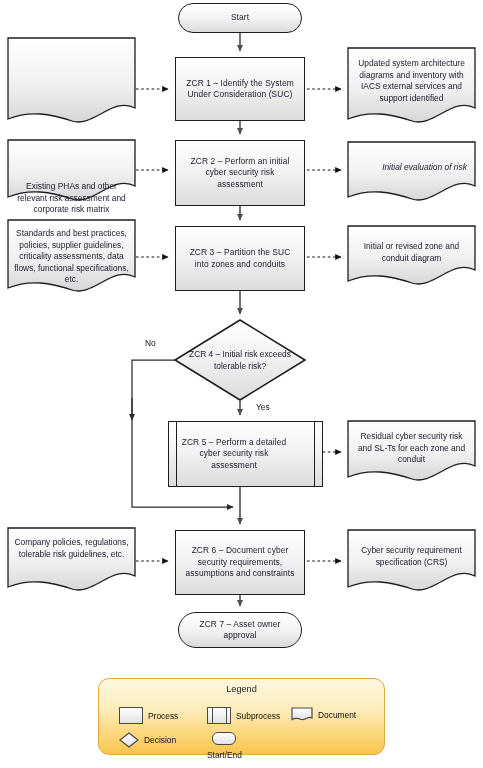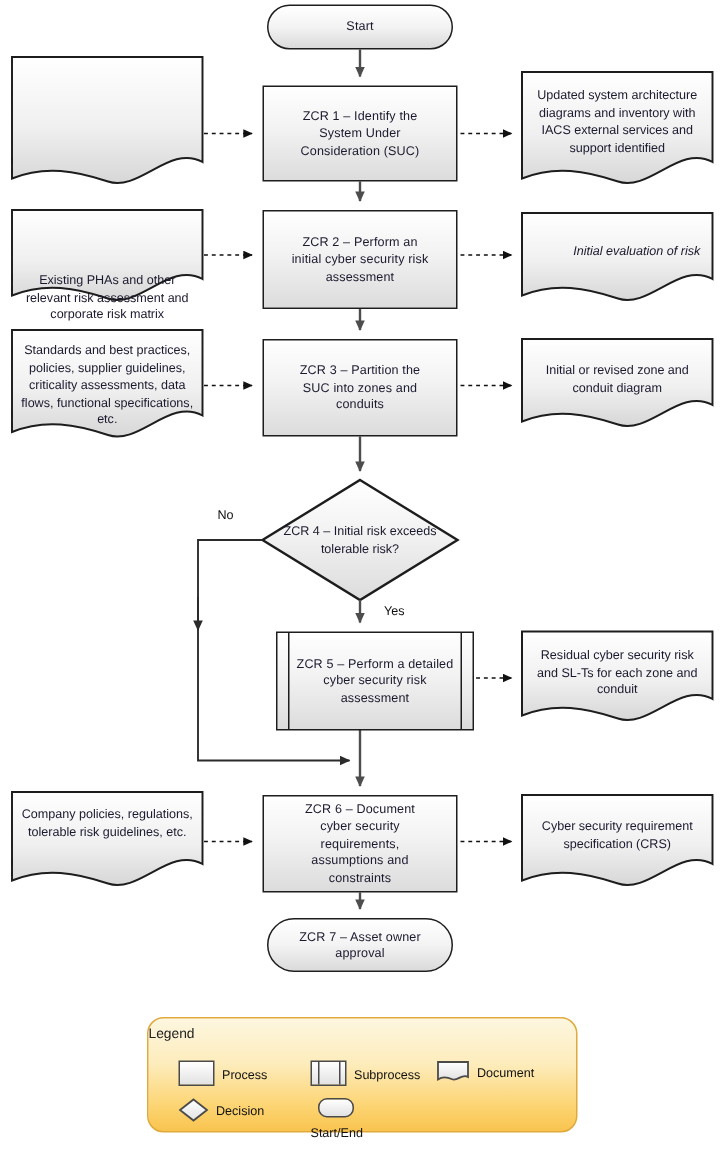--- a/index.html
+++ b/index.html
@@ -8,21 +8,21 @@
     background:#ffffff;
     font-family:"Liberation Sans","DejaVu Sans",sans-serif;
     color:#1a1a2e;
     overflow:hidden;
   }
   #canvas{position:absolute;left:0;top:0;width:483px;height:768px;}
   svg.layer{position:absolute;left:0;top:0;width:483px;height:768px;pointer-events:none;}
 
   .node{position:absolute;box-sizing:border-box;display:flex;align-items:center;
         justify-content:center;text-align:center;}
-  .node .lbl{display:block;width:100%;line-height:11.5px;font-size:8.4px;padding:0 18px;
+  .node .lbl{display:block;width:100%;line-height:11.5px;font-size:8.4px;padding:0 8px;
              box-sizing:border-box;letter-spacing:.1px;}
 
   
   .proc{
     border:1.6px solid #1d1d1d;
     background:linear-gradient(to bottom,#ffffff 0%,#f2f2f2 45%,#dcdcdc 100%);
   }
   .subproc{
     border:1.6px solid #1d1d1d;
     background:linear-gradient(to bottom,#ffffff 0%,#f2f2f2 45%,#dcdcdc 100%);
@@ -51,21 +51,21 @@
   .edgelabel{position:absolute;font-size:8.4px;color:#111;}
 
   
   #legend{
     position:absolute;left:98px;top:678px;width:287px;height:77px;
     box-sizing:border-box;
     border:1px solid #e0a93b;border-radius:11px;
     background:linear-gradient(to bottom,#fdf6dd 0%,#fdeab4 42%,#fcd069 80%,#fbc košile 100%);
     background:linear-gradient(to bottom,#fdf7e0 0%,#fdecbc 40%,#fcd472 78%,#f9c44f 100%);
   }
-  #legend .ltitle{position:absolute;left:0;right:0;top:5px;
+  #legend .ltitle{position:absolute;left:0;right:0;top:5px;text-align:center;
                   font-size:9.2px;color:#222;}
   .litem{position:absolute;display:flex;align-items:center;gap:5px;}
   .litem .ltxt{font-size:8.4px;color:#111;white-space:nowrap;}
   .sw-proc{width:22px;height:15px;border:1.3px solid #4a4a4a;
            background:linear-gradient(to bottom,#ffffff,#e2e2e2);}
   .sw-sub{width:22px;height:15px;border:1.3px solid #4a4a4a;position:relative;
           background:linear-gradient(to bottom,#ffffff,#e2e2e2);}
   .sw-sub i{position:absolute;top:0;bottom:0;width:1px;background:#4a4a4a;}
   .sw-sub i.a{left:3.5px;} .sw-sub i.b{right:3.5px;}
   .sw-dec{width:20px;height:16px;}
@@ -180,21 +180,21 @@
   </div>
 
   <div class="node proc" style="left:175px;top:226px;width:130px;height:65px;">
     <span class="lbl">ZCR 3 – Partition the SUC into zones and conduits</span>
   </div>
 
   <div class="dec" style="left:175px;top:320px;width:130px;height:80px;">
     <span class="dtext">ZCR 4 – Initial risk exceeds tolerable risk?</span>
   </div>
 
-  <div class="subproc" style="left:184px;top:421px;width:130px;height:64px;">
+  <div class="subproc" style="left:168px;top:421px;width:130px;height:64px;padding-left:23px;">
     <i class="bar l"></i>
     <i class="bar r"></i>
     <div class="node" style="left:0;top:0;width:130px;height:64px;">
       <span class="lbl" style="padding:0 12px;">ZCR 5 – Perform a detailed cyber security risk assessment</span>
     </div>
   </div>
 
   <div class="node proc" style="left:175px;top:530px;width:130px;height:65px;">
     <span class="lbl">ZCR 6 – Document cyber security requirements, assumptions and constraints</span>
   </div>

